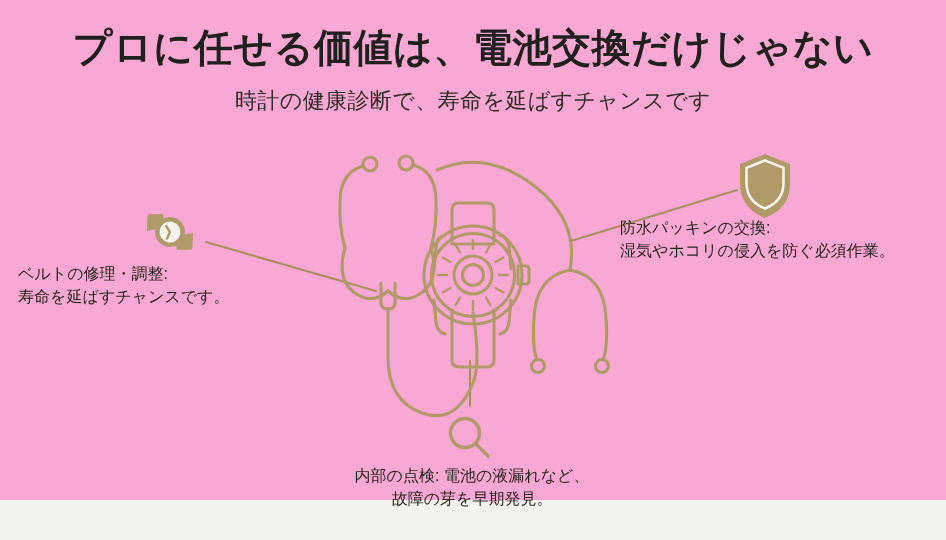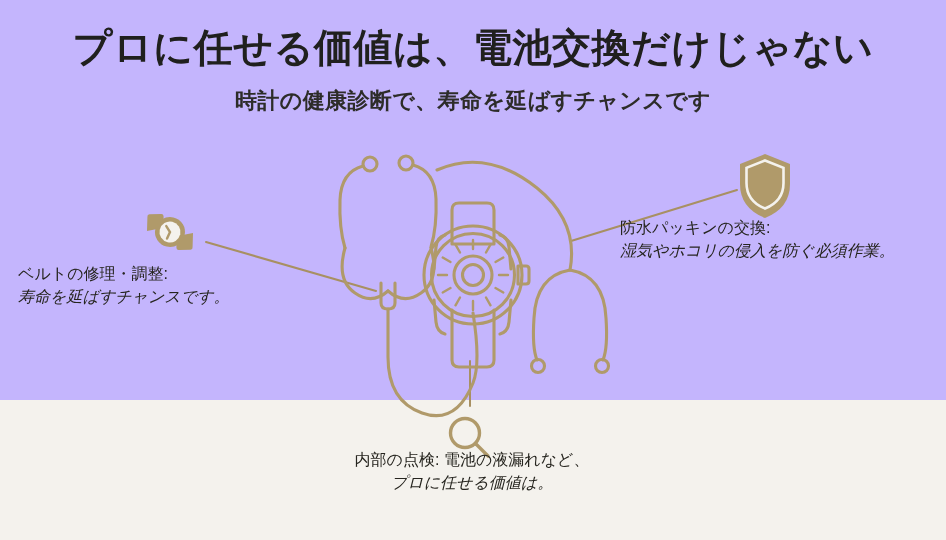--- a/index.html
+++ b/index.html
@@ -10,22 +10,22 @@
     width: 946px;
     height: 540px;
     overflow: hidden;
     background: #f4f2ed;
     font-family: "Liberation Sans", "DejaVu Sans", sans-serif;
     -webkit-font-smoothing: antialiased;
   }
   #slide {
     position: relative;
     width: 946px;
-    height: 400px;
-    background: #c4b5fd;
+    height: 500px;
+    background: #f9a8d4;
   }
 
   
   #title {
     position: absolute;
     left: 0;
     top: 26px;
     width: 946px;
     text-align: center;
     font-size: 39px;
@@ -35,21 +35,21 @@
     line-height: 1.15;
     white-space: nowrap;
   }
   #subtitle {
     position: absolute;
     left: 0;
     top: 88px;
     width: 946px;
     text-align: center;
     font-size: 22px;
-    font-weight: 700;
+    font-weight: 400;
     letter-spacing: 0.4px;
     color: #2d2c29;
     line-height: 1.2;
     white-space: nowrap;
   }
 
   
   #art {
     position: absolute;
     left: 0;
@@ -59,37 +59,37 @@
   }
 
   
   .callout {
     position: absolute;
     color: #26251f;
     font-size: 16px;
     line-height: 1.45;
     white-space: nowrap;
   }
-  .callout .l2 { display: block; font-style: italic; }
+  .callout .l2 { display: block; }
 
   #callout-belt {
     left: 18px;
     top: 262px;
     width: 272px;
     text-align: left;
   }
   #callout-gasket {
     left: 620px;
     top: 216px;
     width: 320px;
     text-align: left;
   }
   #callout-inspect {
     left: 300px;
-    top: 448px;
+    top: 464px;
     width: 344px;
     text-align: center;
   }
 </style>
 </head>
 <body>
 
 <div id="slide">
 
   <div id="title">プロに任せる価値は、電池交換だけじゃない</div>
@@ -187,16 +187,16 @@
     <span class="l2">寿命を延ばすチャンスです。</span>
   </div>
 
   <div id="callout-gasket" class="callout">
     <span class="l1">防水パッキンの交換:</span>
     <span class="l2">湿気やホコリの侵入を防ぐ必須作業。</span>
   </div>
 
   <div id="callout-inspect" class="callout">
     <span class="l1">内部の点検: 電池の液漏れなど、</span>
-    <span class="l2">プロに任せる価値は。</span>
+    <span class="l2">故障の芽を早期発見。</span>
   </div>
 
 </div>
 
 </body></html>

